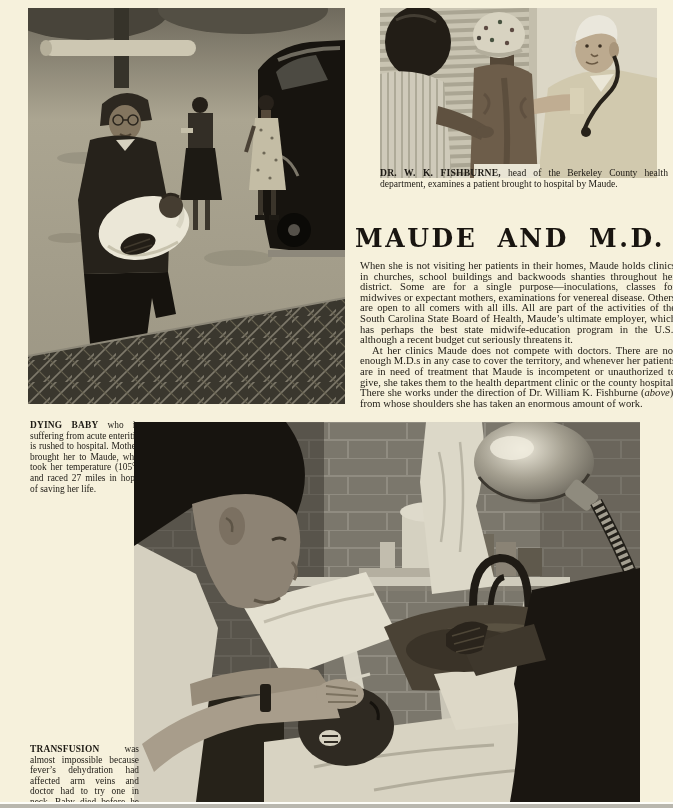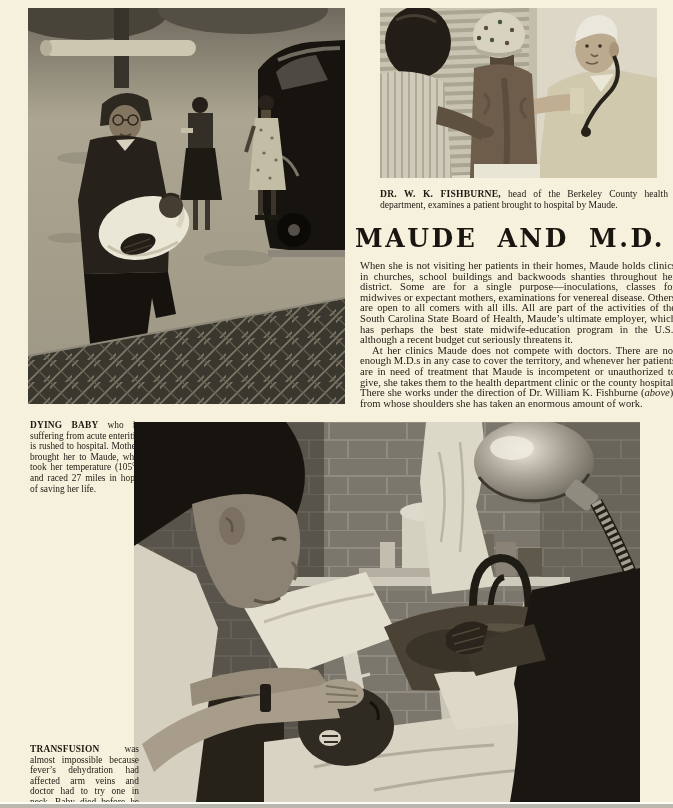--- a/index.html
+++ b/index.html
@@ -177,21 +177,21 @@
 
   <g>
     <ellipse cx="38" cy="34" rx="33" ry="36" fill="#221d16"></ellipse>
     <path d="M16,12 q20,-10 40,2" stroke="#4c463b" stroke-width="3" fill="none" opacity="0.8"></path>
     <path d="M0,66 Q32,58 64,74 L72,170 L0,170 Z" fill="url(#stripes)"></path>
     <path d="M58,98 Q88,106 106,118 L101,132 Q80,122 56,116 Z" fill="#5f5140"></path>
     <ellipse cx="105" cy="124" rx="9" ry="6" fill="#5f5140"></ellipse>
   </g>
 </svg>
 
-<div class="abs caption cap-wide" style="left:380px;top:188px;width:288px;">
+<div class="abs caption cap-wide" style="left:380px;top:167px;width:288px;">
   <span class="lead">DR. W. K. FISHBURNE,</span><span> head of the Berkeley County health department, examines a patient brought to hospital by Maude.</span>
 </div>
 
 <div class="abs headline" style="left:352px;top:224px;width:316px;">MAUDE AND M.D.</div>
 
 <div class="abs bodycol" style="left:360px;top:261px;width:316px;">
   <p>When she is not visiting her patients in their homes, Maude holds clinics in churches, school buildings and backwoods shanties throughout her district. Some are for a single purpose—inoculations, classes for midwives or expectant mothers, examinations for venereal disease. Others are open to all comers with all ills. All are part of the activities of the South Carolina State Board of Health, Maude’s ultimate employer, which has perhaps the best state midwife-education program in the U.S., although a recent budget cut seriously threatens it.</p>
   <p><span>At her clinics Maude does not compete with doctors. There are not enough M.D.s in any case to cover the territory, and whenever her patients are in need of treatment that Maude is incompetent or unauthorized to give, she takes them to the health department clinic or the county hospital. There she works under the direction of Dr. William K. Fishburne (</span><i>above</i><span>), from whose shoulders she has taken an enormous amount of work.</span></p>
 </div>
 

